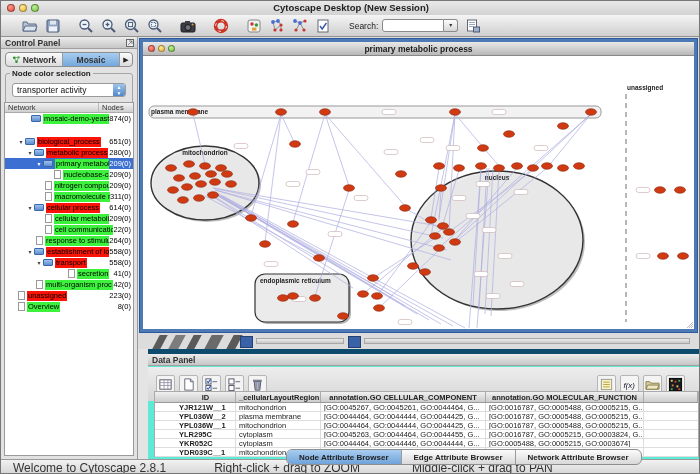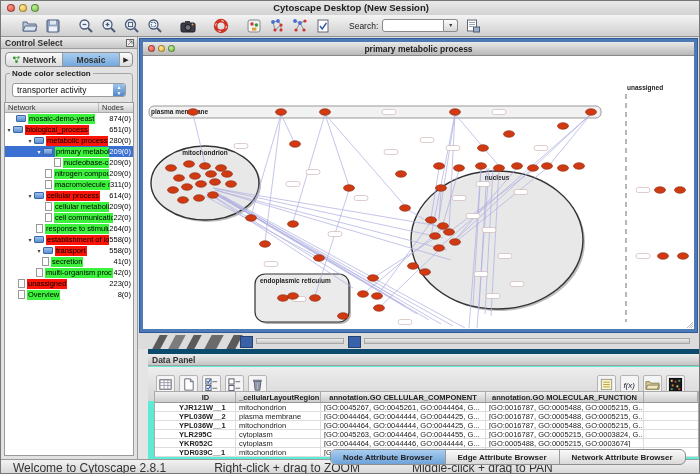--- a/index.html
+++ b/index.html
@@ -103,21 +103,21 @@
   .c-comp{width:165px;}
   .c-func{width:158px;}
   .c-fill{flex:1;border-right:none;}
   .dscroll{position:absolute;right:2px;top:37px;width:10px;height:66px;background:#e8e8e8;
     border:1px solid #b0b0b0;}
   .dthumb{position:absolute;left:0px;top:2px;width:8px;height:16px;border-radius:4px;
     background:linear-gradient(90deg,#9cc2ec,#5a8dd0);}
   .darrows{position:absolute;left:0;bottom:0;width:8px;font-size:5px;line-height:6px;text-align:center;color:#555;}
   
   .attr-tabs{position:absolute;left:285px;top:448px;height:16px;display:flex;z-index:5;
-    border:1px solid #8e8e8e;border-radius:6px;overflow:hidden;background:linear-gradient(#fbfbfb,#d9d9d9);margin-left:44px;}
+    border:1px solid #8e8e8e;border-radius:6px;overflow:hidden;background:linear-gradient(#fbfbfb,#d9d9d9);}
   .attr-tab{padding:0 12px;font-size:8px;font-weight:bold;color:#222;line-height:15px;
     border-right:1px solid #9a9a9a;}
   .attr-tab:last-child{border-right:none;}
   .attr-tab.sel{background:linear-gradient(#a8cdf0,#6fa3da);}
   
   .statusbar{position:absolute;left:0;top:458px;width:700px;height:16px;
     background:linear-gradient(#f2f2f2,#d4d4d4);border-top:1px solid #9a9a9a;
     display:flex;align-items:center;font-size:12px;color:#333;}
   .statusbar span{margin-left:12px;}
   .statusbar span:nth-child(2){margin-left:48px;}
@@ -249,21 +249,21 @@
             <rect x="2.5" y="2" width="9" height="11" fill="#fff" stroke="#667"></rect>
             <path d="M4 4.5h6M4 6.5h6M4 8.5h4" stroke="#9ab"></path>
             <rect x="8.5" y="9" width="6" height="5" fill="#9fb0c8" stroke="#4a5a75"></rect>
           </svg>
         </span>
       </span>
   </div>
 
   <div class="cpanel">
     <div class="panel-head">
-      <span>Control Select</span>
+      <span>Control Panel</span>
       <svg class="float-ic" viewBox="0 0 8 8">
           <rect x="0.5" y="0.5" width="7" height="7" fill="#eee" stroke="#666"></rect>
           <path d="M2 6L6 2M6 2h-3M6 2v3" stroke="#666" fill="none" stroke-width="0.8"></path>
         </svg>
     </div>
     <div class="cp-tabs">
       <div class="cp-tab">
         <svg width="9" height="9" viewBox="0 0 16 16">
             <circle cx="4" cy="5" r="2.4" fill="#2f9e2f"></circle>
             <circle cx="12" cy="4" r="2.4" fill="#7fd07f"></circle>
@@ -287,27 +287,27 @@
         <span class="checkbox">✓</span>
         <span class="checklabel">Select nodes</span>
       </div>
     </div>
     <div class="treebox">
       <div class="tree-head">
         <span class="c1">Network</span>
         <span class="c2">Nodes</span>
       </div>
       <div id="tree-rows">
-          <div class="tree-row" style="padding-left: 3px;">
+          <div class="tree-row" style="padding-left: 18px;">
             <span class="tr-arrow"></span>
             <span class="fold"></span>
             <span class="chip green">mosaic-demo-yeast</span>
             <span class="tr-num">874(0)</span>
           </div>
-          <div class="tree-row" style="">
+          <div class="tree-row" style="padding-left: 12px; margin-top: 12px;">
             <span class="tr-arrow">▾</span>
             <span class="fold"></span>
             <span class="chip red">biological_process</span>
             <span class="tr-num">651(0)</span>
           </div>
           <div class="tree-row" style="padding-left: 21px;">
             <span class="tr-arrow">▾</span>
             <span class="fold"></span>
             <span class="chip red">metabolic process</span>
             <span class="tr-num">280(0)</span>
@@ -365,21 +365,21 @@
             <span class="fold"></span>
             <span class="chip red">establishment of localiz</span>
             <span class="tr-num">558(0)</span>
           </div>
           <div class="tree-row" style="padding-left: 30px;">
             <span class="tr-arrow">▾</span>
             <span class="fold"></span>
             <span class="chip red">transport</span>
             <span class="tr-num">558(0)</span>
           </div>
-          <div class="tree-row" style="padding-left: 27px;">
+          <div class="tree-row" style="padding-left: 53px;">
             <span class="tr-arrow"></span>
             <span class="file"></span>
             <span class="chip green">secretion</span>
             <span class="tr-num">41(0)</span>
           </div>
           <div class="tree-row" style="padding-left: 21px;">
             <span class="tr-arrow"></span>
             <span class="file"></span>
             <span class="chip green">multi-organism proc</span>
             <span class="tr-num">42(0)</span>

